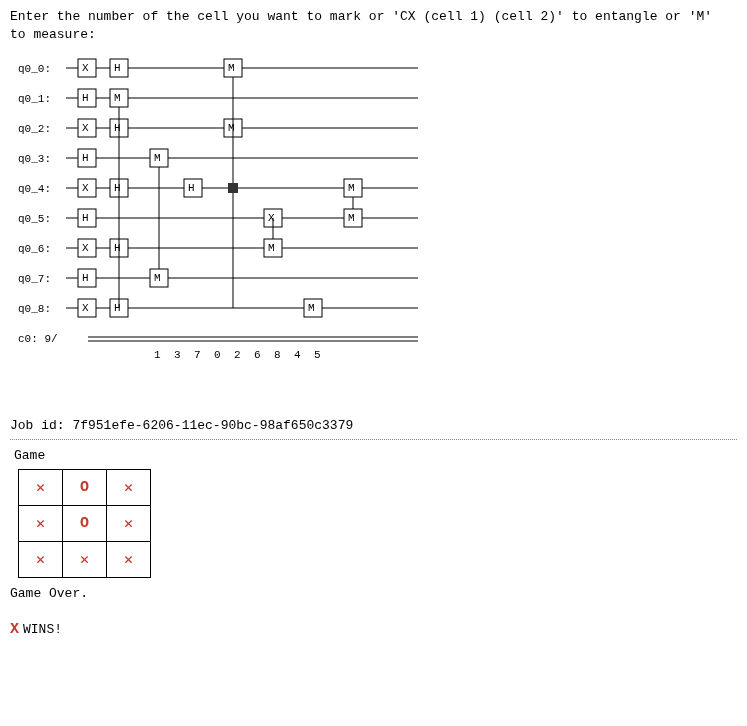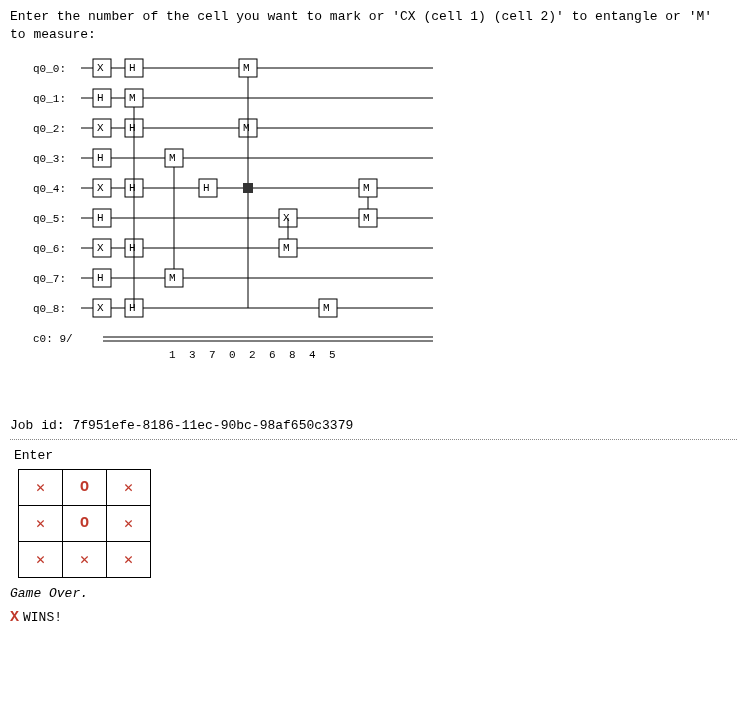--- a/index.html
+++ b/index.html
@@ -12,21 +12,21 @@
       width: 747px;
     }
     .instruction {
       line-height: 1.4;
       margin-bottom: 4px;
       white-space: pre-wrap;
     }
 
     
     .circuit-svg-wrapper {
-      margin-left: 23px;
+      margin-left: 8px;
       margin-bottom: 6px;
     }
     .job-id {
       margin-bottom: 6px;
     }
     .board-label {
       margin-bottom: 6px;
       padding-left: 4px;
     }
     .board-grid {
@@ -47,22 +47,21 @@
       font-size: 15px;
       font-weight: bold;
     }
     .cell-x {
       color: #c0392b;
     }
     .cell-o {
       color: #c0392b;
     }
     .game-over {
-      margin-bottom: 8px;
-      font-style: italic;
+      margin-bottom: 20px;
     }
     .wins-line {
       display: flex;
       align-items: center;
       gap: 4px;
     }
     .wins-x {
       color: #c0392b;
       font-weight: bold;
       font-size: 15px;
@@ -206,27 +205,27 @@
     <text x="196" y="310">0</text>
     <text x="216" y="310">2</text>
     <text x="236" y="310">6</text>
     <text x="256" y="310">8</text>
     <text x="276" y="310">4</text>
     <text x="296" y="310">5</text>
   </svg>
 </div>
 
 
-<div class="job-id">Job id: 7f951efe-8186-11ec-90bc-98af650c3379</div>
+<div class="job-id">Job id: 7f951efe-6206-11ec-90bc-98af650c3379</div>
 
 
 <div style="border-top: 1px dotted #888; margin: 4px 0 8px 0;"></div>
 
 
-<div class="board-label">Enter</div>
+<div class="board-label">Game</div>
 
 
 <div class="board-grid">
 
   <div class="board-cell">
       <span class="cell-x">✕</span>
     </div>
   <div class="board-cell">
       <span class="cell-o">O</span>
     </div>

